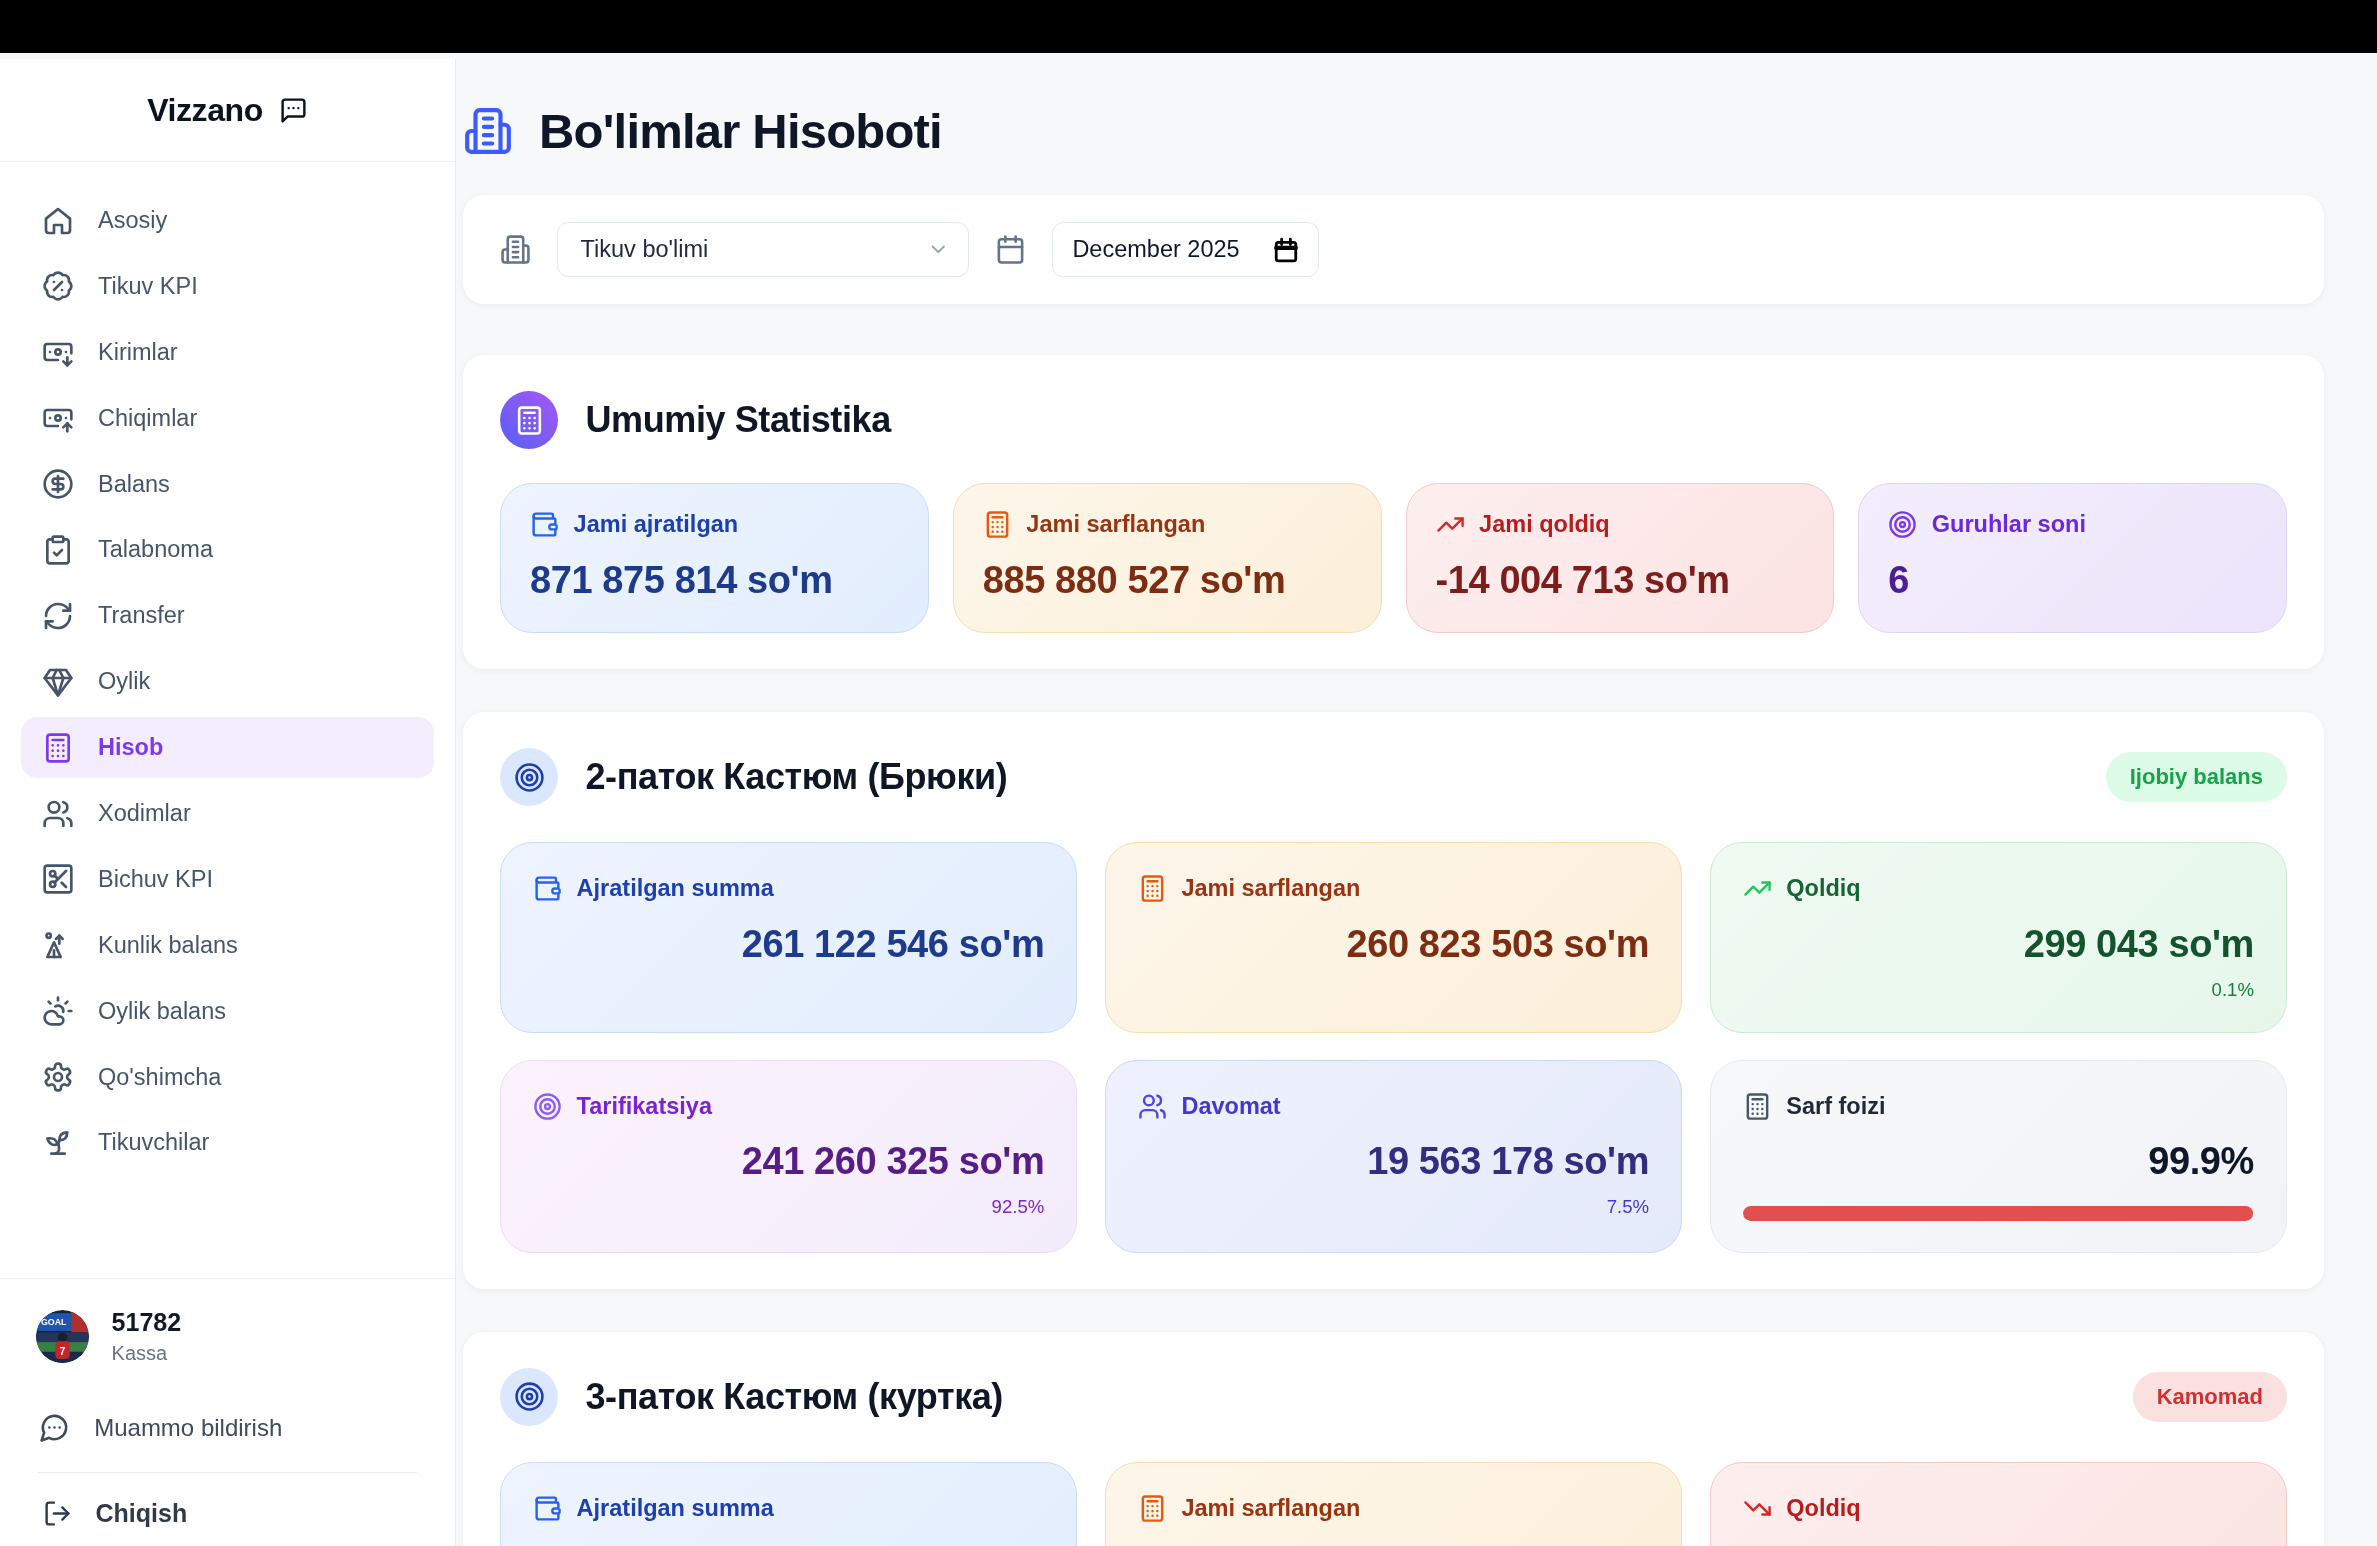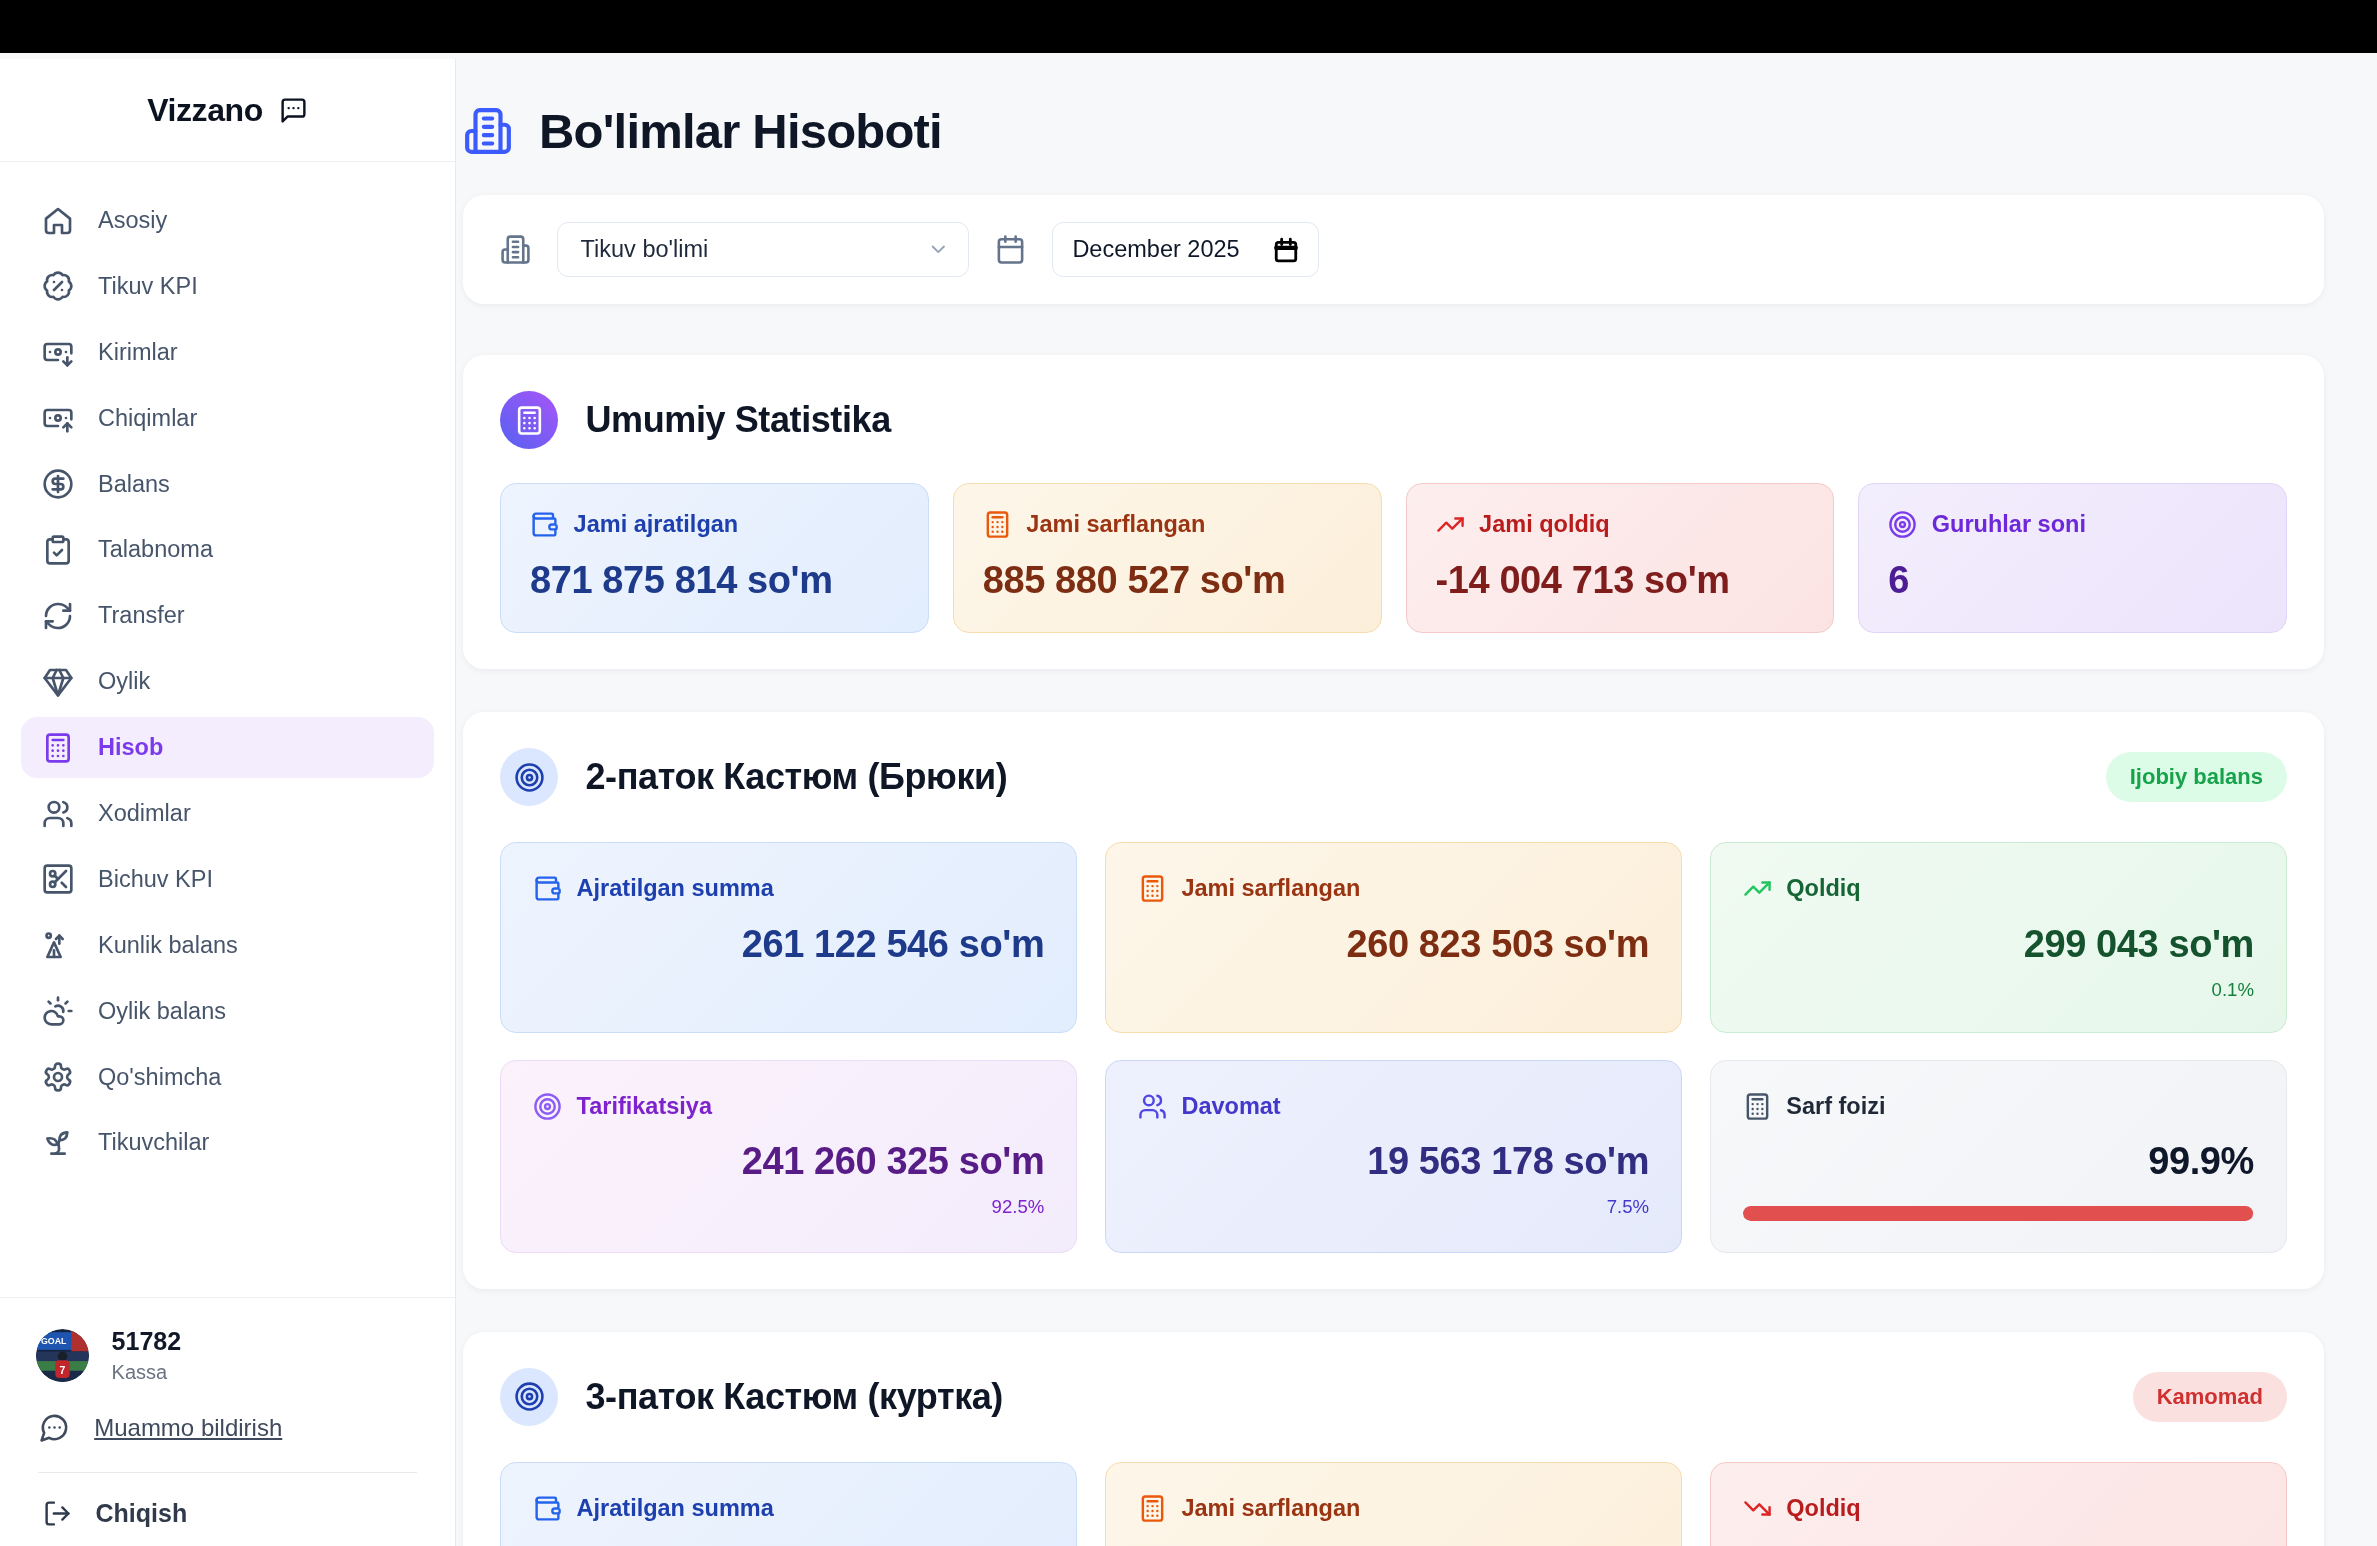--- a/index.html
+++ b/index.html
@@ -23,21 +23,21 @@
   .nav-item svg { width:32px; height:32px; flex:0 0 auto; }
   .nav-label { font-size:23.5px; font-weight:500; }
   .nav-item.active { background:#f4edfd; color:#7c3aed; }
   .nav-item.active .nav-label { font-weight:600; }
 
   .side-bottom { margin-top:auto; border-top:0.8px solid #eef0f3; padding:29px 36px 24px 36px; }
   .user-row { display:flex; align-items:center; gap:22.6px; }
   .avatar { width:53px; height:53px; border-radius:50%; overflow:hidden; flex:0 0 auto; }
   .user-name { font-size:25px; font-weight:700; color:#111827; }
   .user-role { font-size:20px; color:#6b7280; margin-top:4.9px; }
-  .report-row { display:flex; align-items:center; gap:24px; margin-top:28px; color:#3f4a5c; cursor:pointer; padding:0 3.2px;text-decoration:underline; }
+  .report-row { display:flex; align-items:center; gap:24px; margin-top:47px; color:#3f4a5c; cursor:pointer; padding:0 3.2px; }
   .report-row svg { width:31px; height:31px; }
   .report-label { font-size:24px; font-weight:500; }
   .side-divider { border-top:0.8px solid #e8eaee; margin:29px 1.6px 26px 1.6px; }
   .logout-row { display:flex; align-items:center; gap:24px; color:#303a4b; cursor:pointer; padding:0 6.5px; }
   .logout-row svg { width:29px; height:29px; }
   .logout-label { font-size:25px; font-weight:600; }
 
   
   .main { position:absolute; left:416px; top:53px; width:1961px; height:1493px; padding:47px 53px 0 47px; }
 
@@ -64,21 +64,21 @@
   .section-title { font-size:36px; font-weight:800; color:#0f1726; letter-spacing:-0.4px; }
   .badge { margin-left:auto; border-radius:808px; padding:12px 24px; font-size:22px; font-weight:600; }
   .badge.positive { background:#dcfce7; color:#16a34a; }
   .badge.negative { background:#fbe0e0; color:#d03030; }
 
   .summary-card { padding:36px 37px; margin-bottom:43px; }
   .summary-grid { display:grid; grid-template-columns:repeat(4,1fr); gap:24px; margin-top:34px; }
   .section-card { padding:36px 37px; margin-bottom:43px;text-align:right; }
   .cards-grid { display:grid; grid-template-columns:repeat(3,1fr); gap:27.5px; margin-top:36px; }
 
-  .stat { border-radius:16px; border:1.6px solid transparent; padding:26px 29px; min-height:150px; }
+  .stat { border-radius:32px; border:1.6px solid transparent; padding:26px 29px; min-height:150px; }
   .cards-grid .stat { min-height:182px; padding:31px 32px; }
   .stat-head { display:flex; align-items:center; gap:14.6px; }
   .stat-head svg { width:29px; height:29px; flex:0 0 auto; }
   .stat-label { font-size:23.5px; font-weight:600; }
   .stat-value { font-size:38px; font-weight:800; margin-top:19.4px; letter-spacing:-0.4px; }
   .stat-sub { font-size:18.6px; font-weight:500; margin-top:13px; }
 
   .t-blue   { background:linear-gradient(135deg,#eef4fe,#e2edfd); border-color:#c9ddfa; }
   .t-blue .stat-label { color:#1e40af; } .t-blue .stat-head svg { color:#2563eb; } .t-blue .stat-value { color:#1e3a8a; }
   .t-orange { background:linear-gradient(135deg,#fdf6e9,#fcefda); border-color:#f8dcae; }

